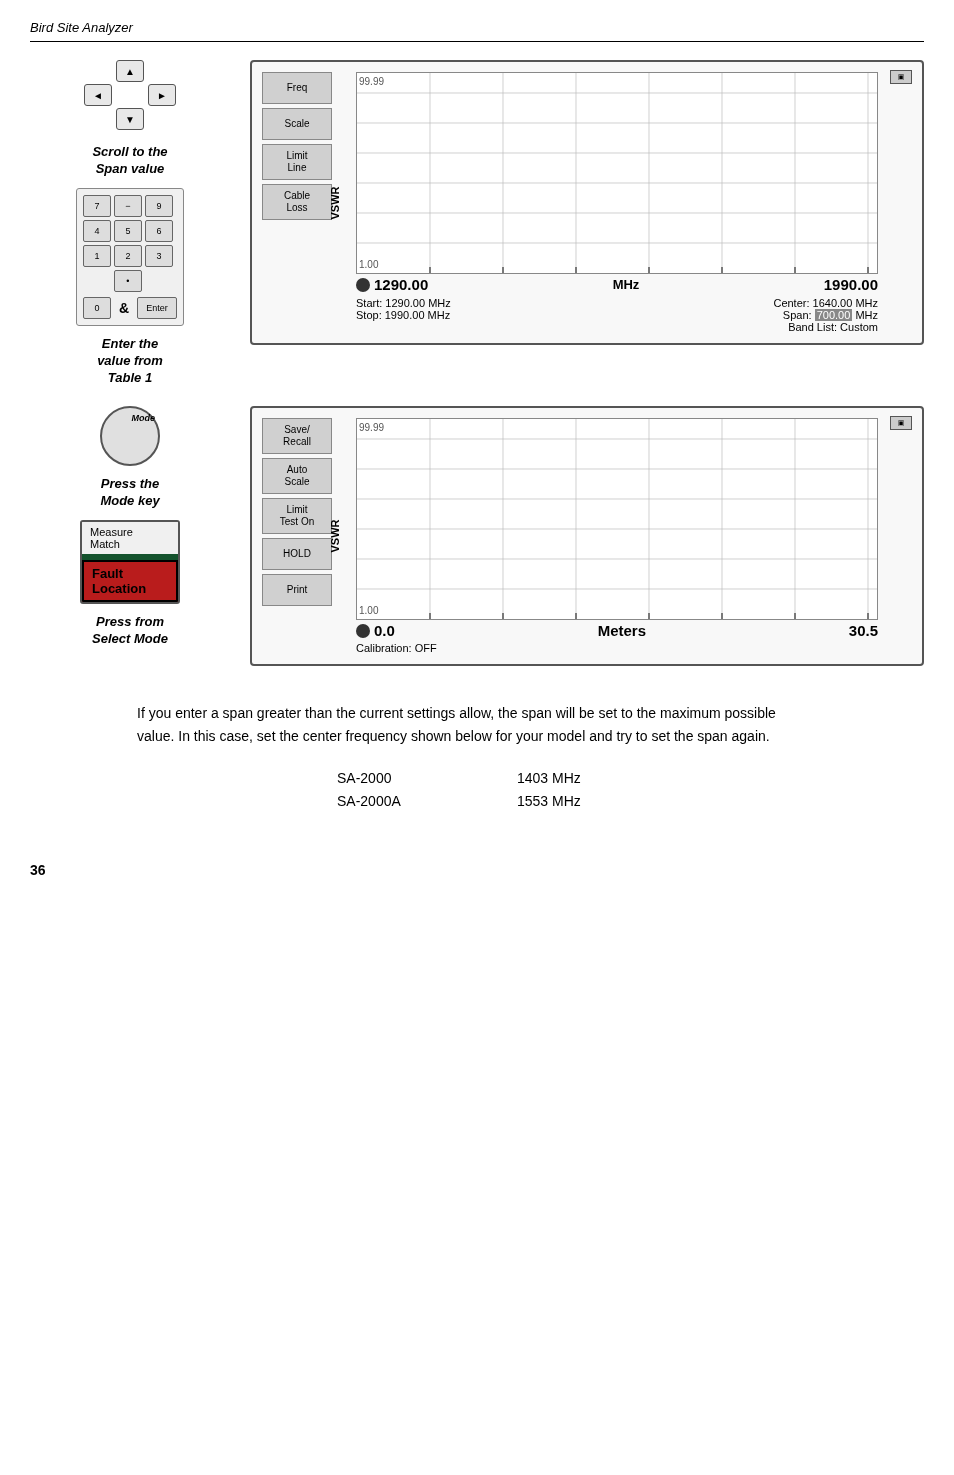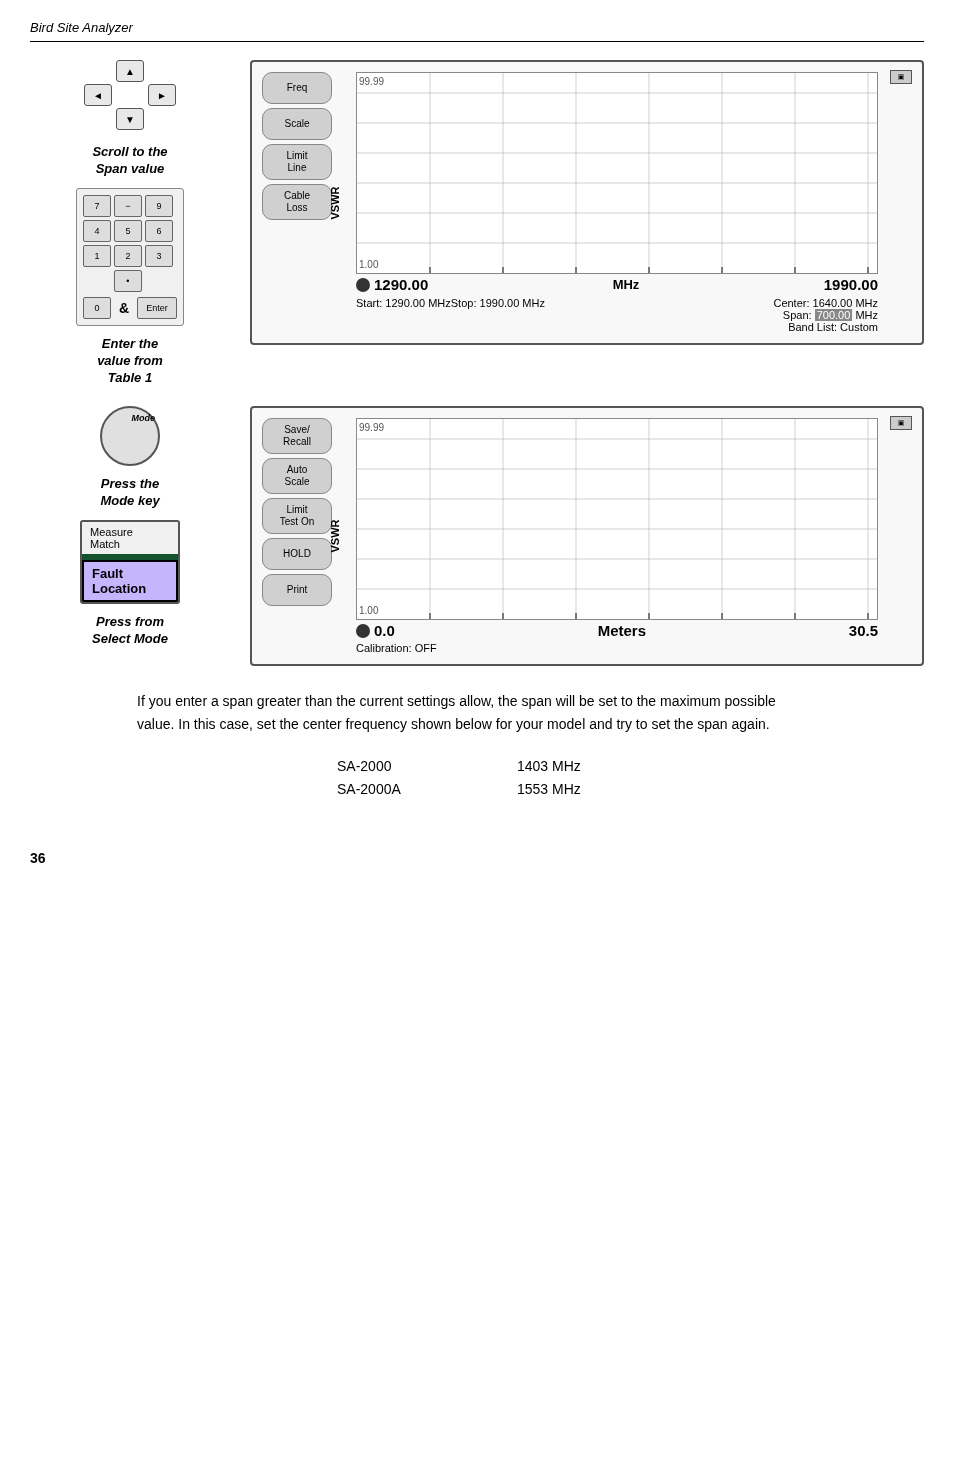--- a/index.html
+++ b/index.html
@@ -105,21 +105,21 @@
       width: 100px;
     }
     .select-mode-item {
       padding: 4px 8px;
       font-size: 11px;
       border-bottom: 6px solid #14532d;
       background: #f0f0f0;
     }
     .select-mode-item.selected {
       border: 2px solid #000;
-      background: #c4b5fd;
+      background: #b91c1c;
       font-weight: bold;
       font-size: 13px;
     }
     
     .screen-panel {
       flex: 1;
       border: 2px solid #555;
       border-radius: 4px;
       padding: 10px;
       background: #f8f8f8;
@@ -139,21 +139,21 @@
     .sidebar-buttons {
       display: flex;
       flex-direction: column;
       gap: 4px;
       width: 70px;
       flex-shrink: 0;
     }
     .sidebar-btn {
       background: #d0d0d0;
       border: 1px solid #888;
-      border-radius: 10px;
+      border-radius: 0;
       padding: 5px 3px;
       font-size: 10px;
       text-align: center;
       cursor: pointer;
       line-height: 1.2;
       min-height: 32px;
       display: flex;
       align-items: center;
       justify-content: center;
     }
@@ -167,36 +167,36 @@
     }
     
     .chart-info {
       font-size: 11px;
       margin-top: 4px;
       display: flex;
       justify-content: space-between;
     }
     .chart-info-left {
       display: flex;
-      flex-direction: row;
+      flex-direction: column;
     }
     .chart-info-right {
       display: flex;
       flex-direction: column;
       align-items: flex-end;
     }
     
     .span-highlight {
       background: #888;
       color: #fff;
       padding: 0 2px;
     }
     
     .bottom-text {
-      margin-top: 4px;
+      margin-top: 16px;
       font-size: 14px;
       line-height: 1.6;
       max-width: 680px;
       margin-left: auto;
       margin-right: auto;
     }
     .model-table {
       display: flex;
       flex-direction: column;
       margin-top: 20px;

